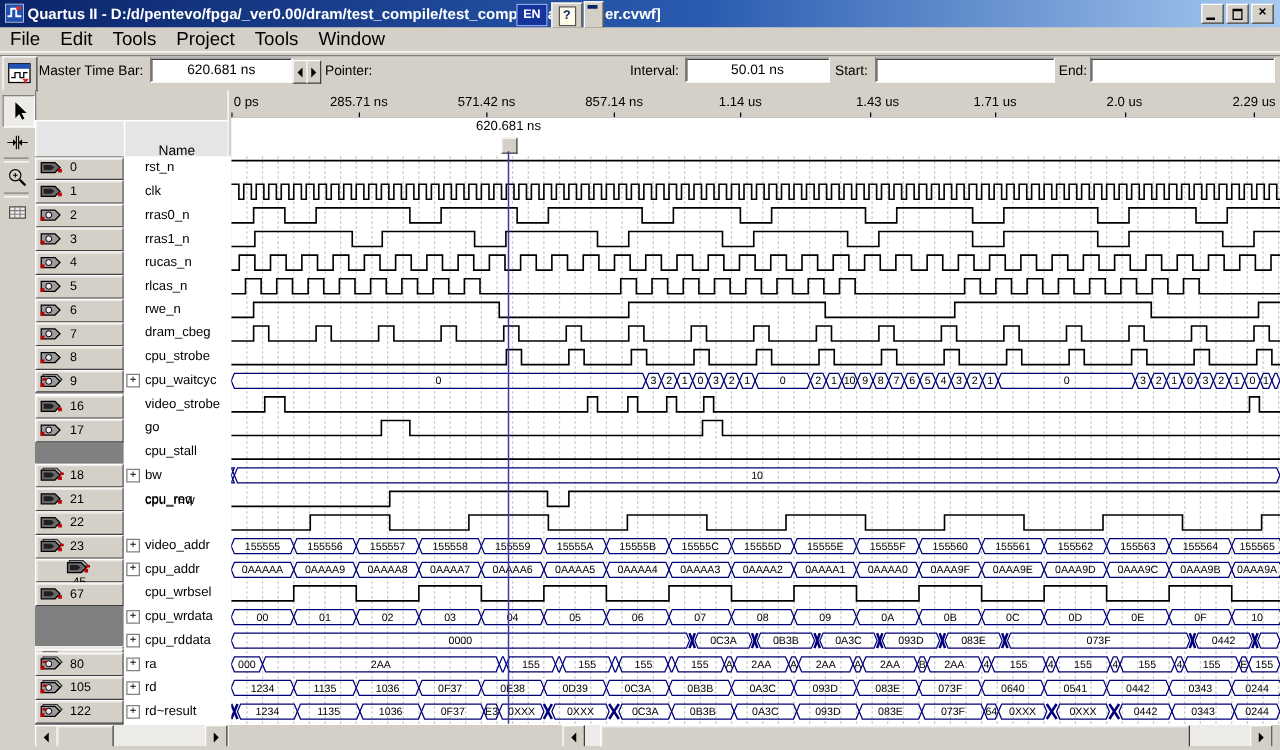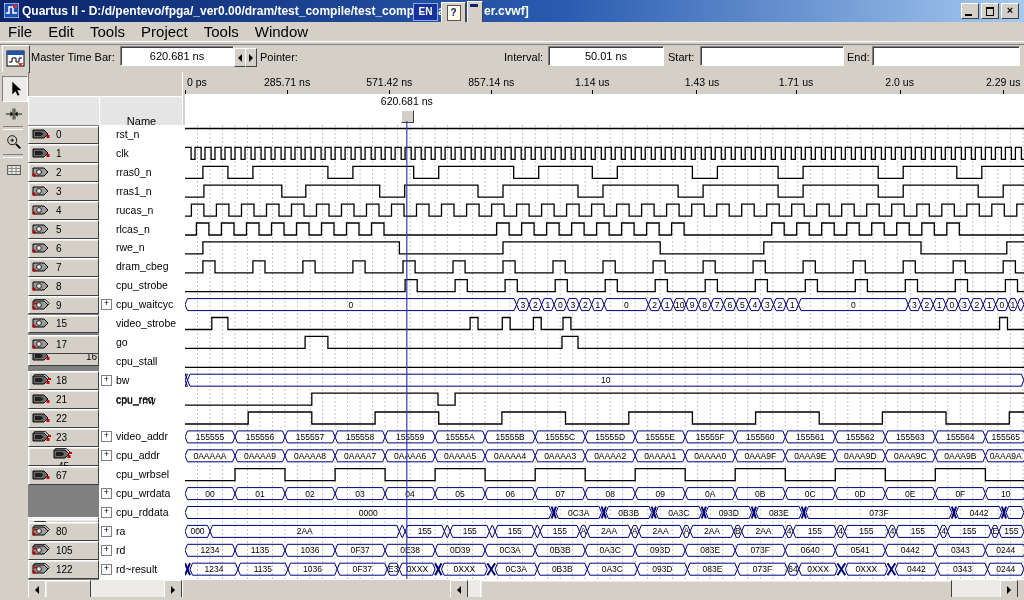--- a/index.html
+++ b/index.html
@@ -295,21 +295,21 @@
       <span>9</span>
     </div>
     <div class="numcell" style="top: 189.5px; height: 16.9px;">
       <svg width="20" height="13" viewBox="0 0 20 13">
         <path d="M1,2 h11 l4,4 l-4,4 h-11 z" fill="#9c9c9c" stroke="#000"></path>
         <circle cx="7" cy="6" r="2.4" fill="#e8e8e8" stroke="#000" stroke-width="0.8"></circle>
         <rect x="0.5" y="7.5" width="3" height="3" fill="#c00000"></rect>
       </svg>
       <span>15</span>
     </div>
-    <div class="numcell" style="top: 222px; height: 16.9px; gap: 30px;">
+    <div class="numcell" style="top: 191px; height: 16.9px;">
       <svg width="20" height="13" viewBox="0 0 20 13">
         <path d="M1,2 h11 l4,4 l-4,4 h-11 z" fill="#6a6a6a" stroke="#000"></path>
         <path d="M3,4 h6 l2.5,2 l-2.5,2 h-6 z" fill="#202020"></path>
         <rect x="14.5" y="7" width="3" height="3" fill="#c00000"></rect>
       </svg>
       <span>16</span>
     </div>
     <div class="numcell" style="top: 210px; height: 16.9px;">
       <svg width="20" height="13" viewBox="0 0 20 13">
         <path d="M1,2 h11 l4,4 l-4,4 h-11 z" fill="#9c9c9c" stroke="#000"></path>

